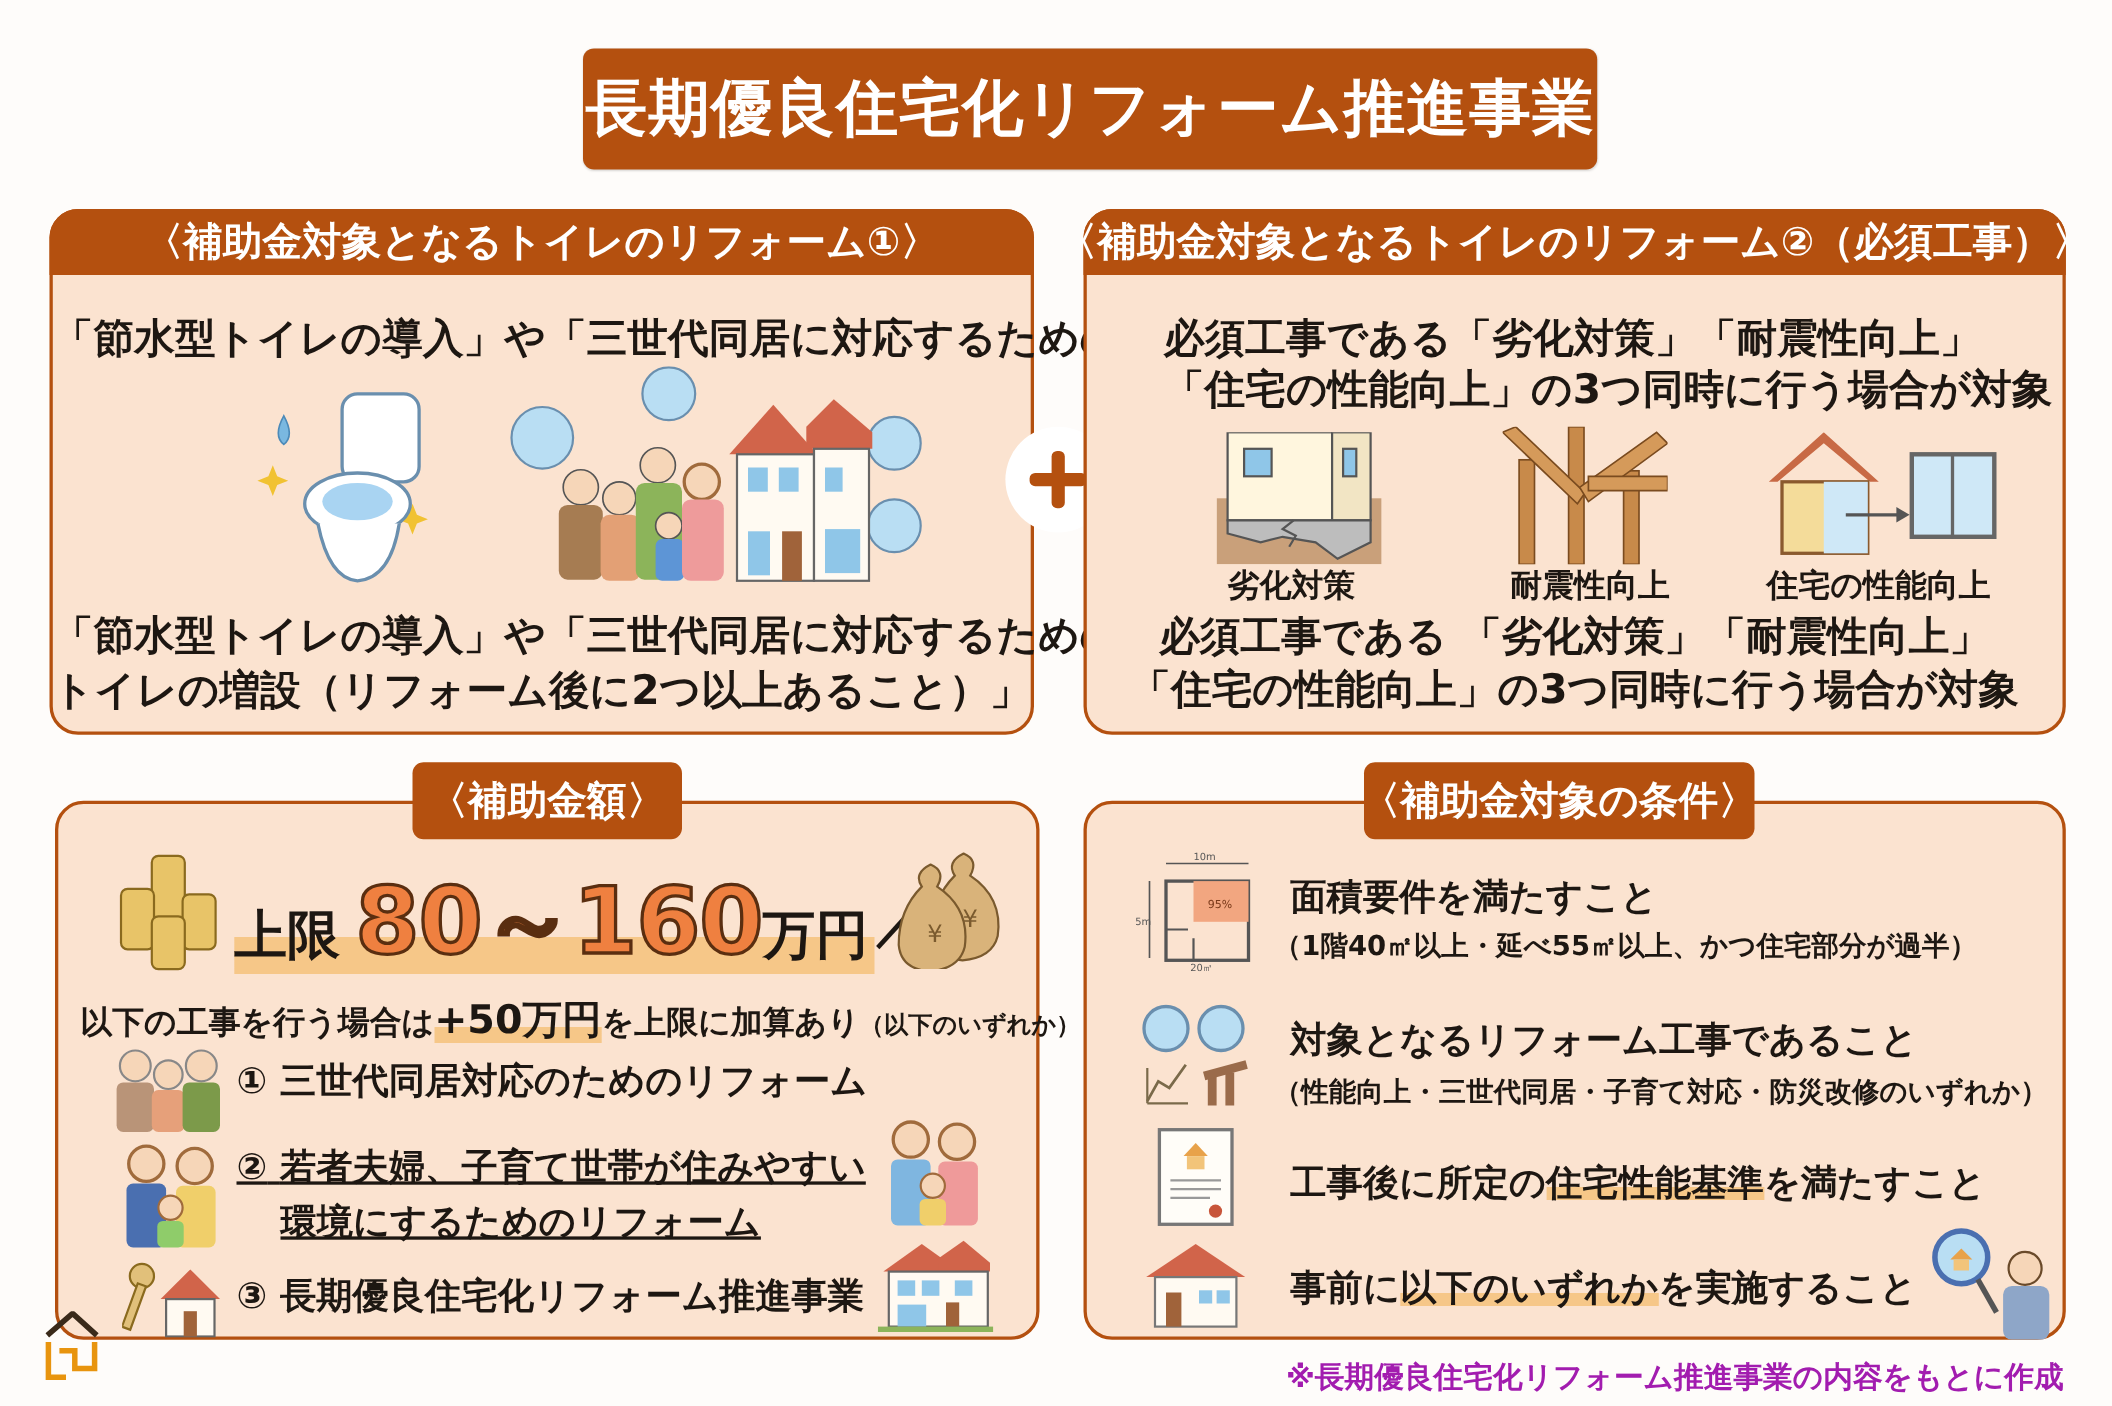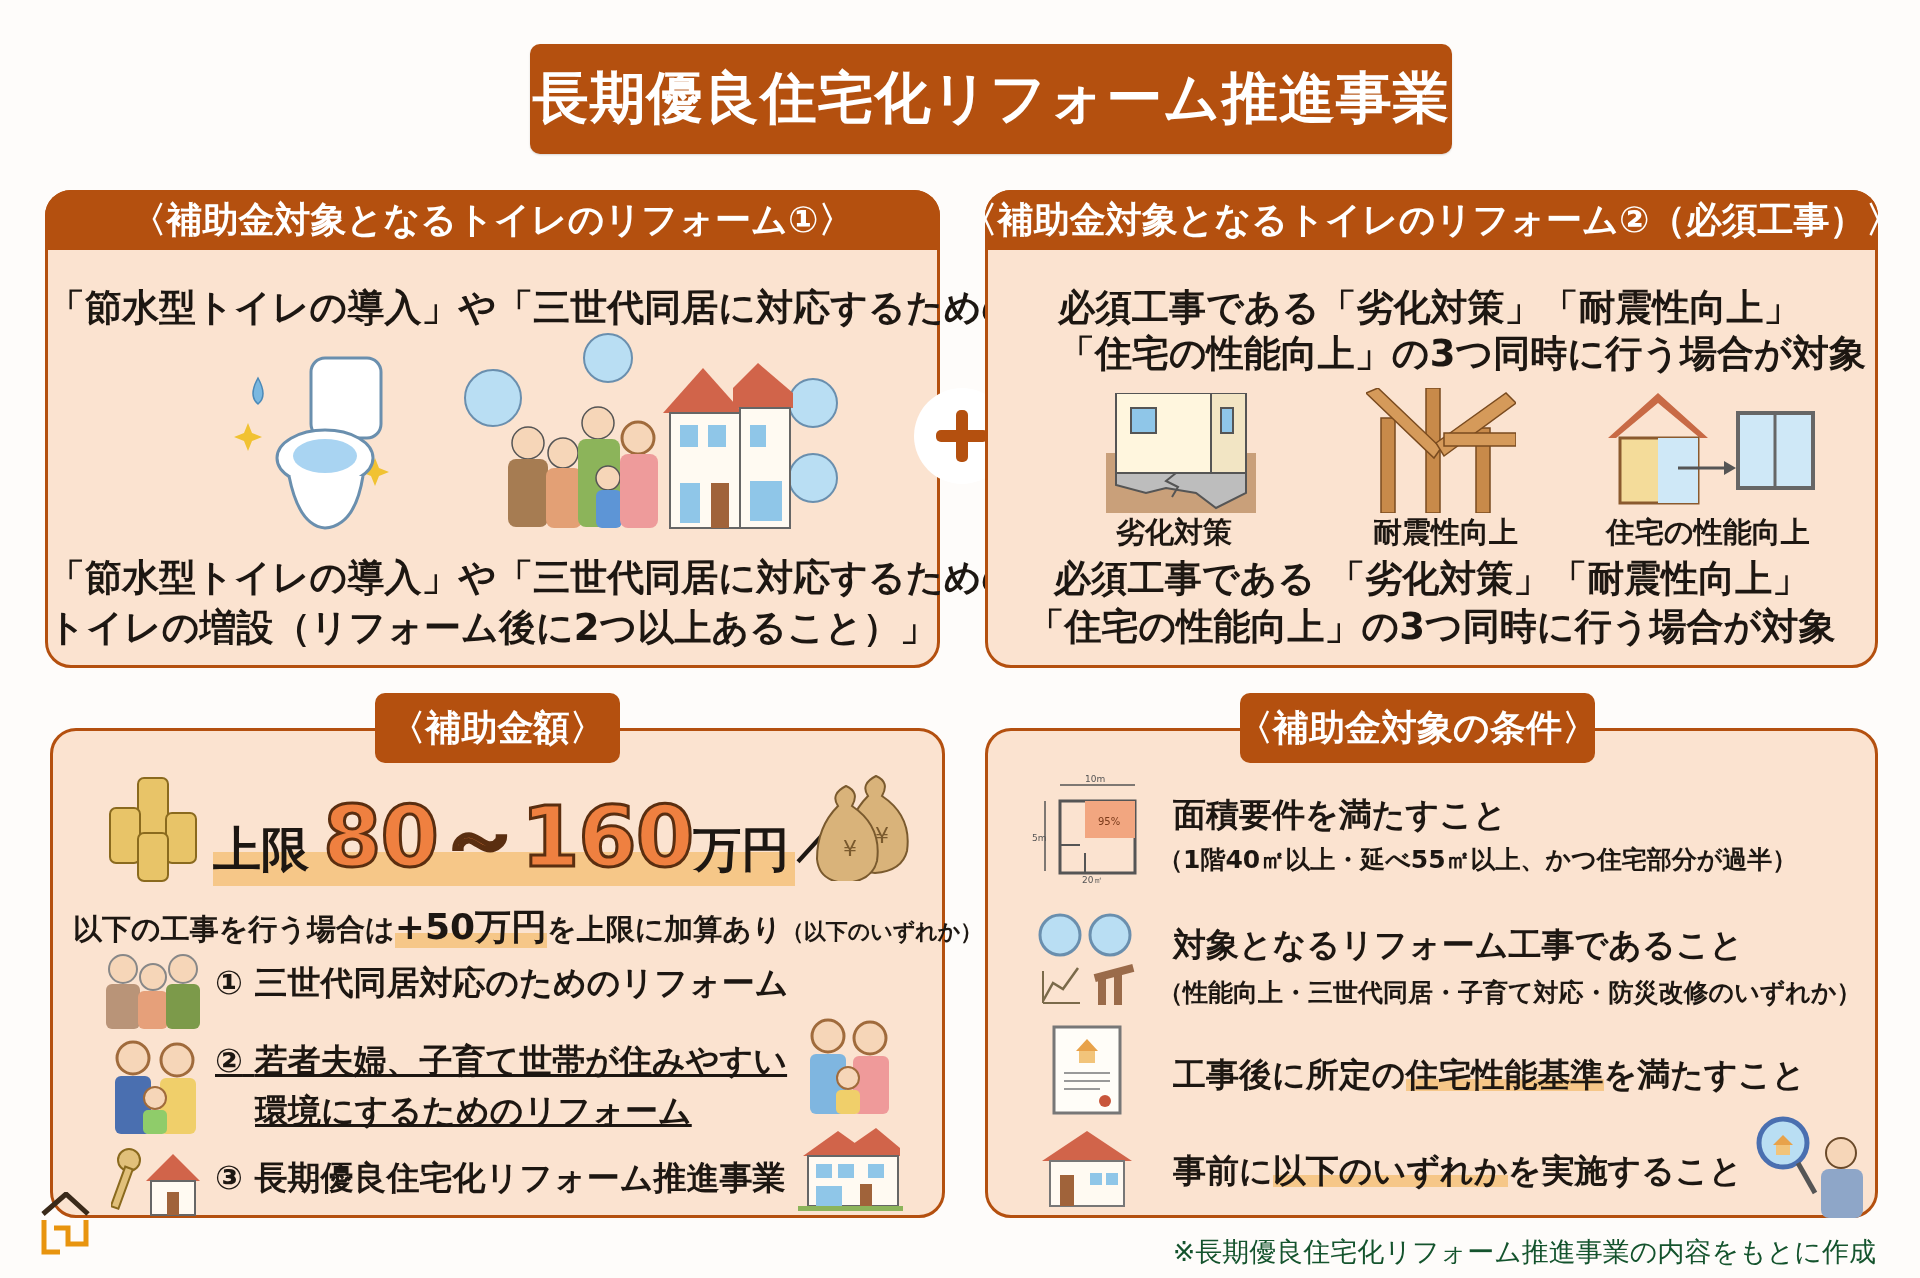--- a/index.html
+++ b/index.html
@@ -44,21 +44,21 @@
     position: absolute; left: 914px; top: 388px; width: 96px; height: 96px;
     background: #fff; border-radius: 50%;
     display: flex; align-items: center; justify-content: center;
   }
 
   .hl { background: linear-gradient(transparent 62%, #f6c788 62%, #f6c788 92%, transparent 92%); }
   .amount { color: #ef8040; font-size: 84px; font-weight: bold;
     -webkit-text-stroke: 3px #5a2e10; letter-spacing: -1px; }
   .plus50 { color: #1d1712; font-size: 36px; }
 
-  .note { position: absolute; right: 44px; top: 1234px; font-size: 27px; font-weight: normal; color: #14532d; }
+  .note { position: absolute; right: 44px; top: 1234px; font-size: 27px; font-weight: bold; color: #a21caf; }
 </style>
 </head>
 <body>
 
 <div class="title-bar">
   <span>長期優良住宅化リフォーム推進事業</span>
 </div>
 
 <div class="panel" style="left:45px; top:190px; width:895px; height:478px;">
   <div class="panel-head">

